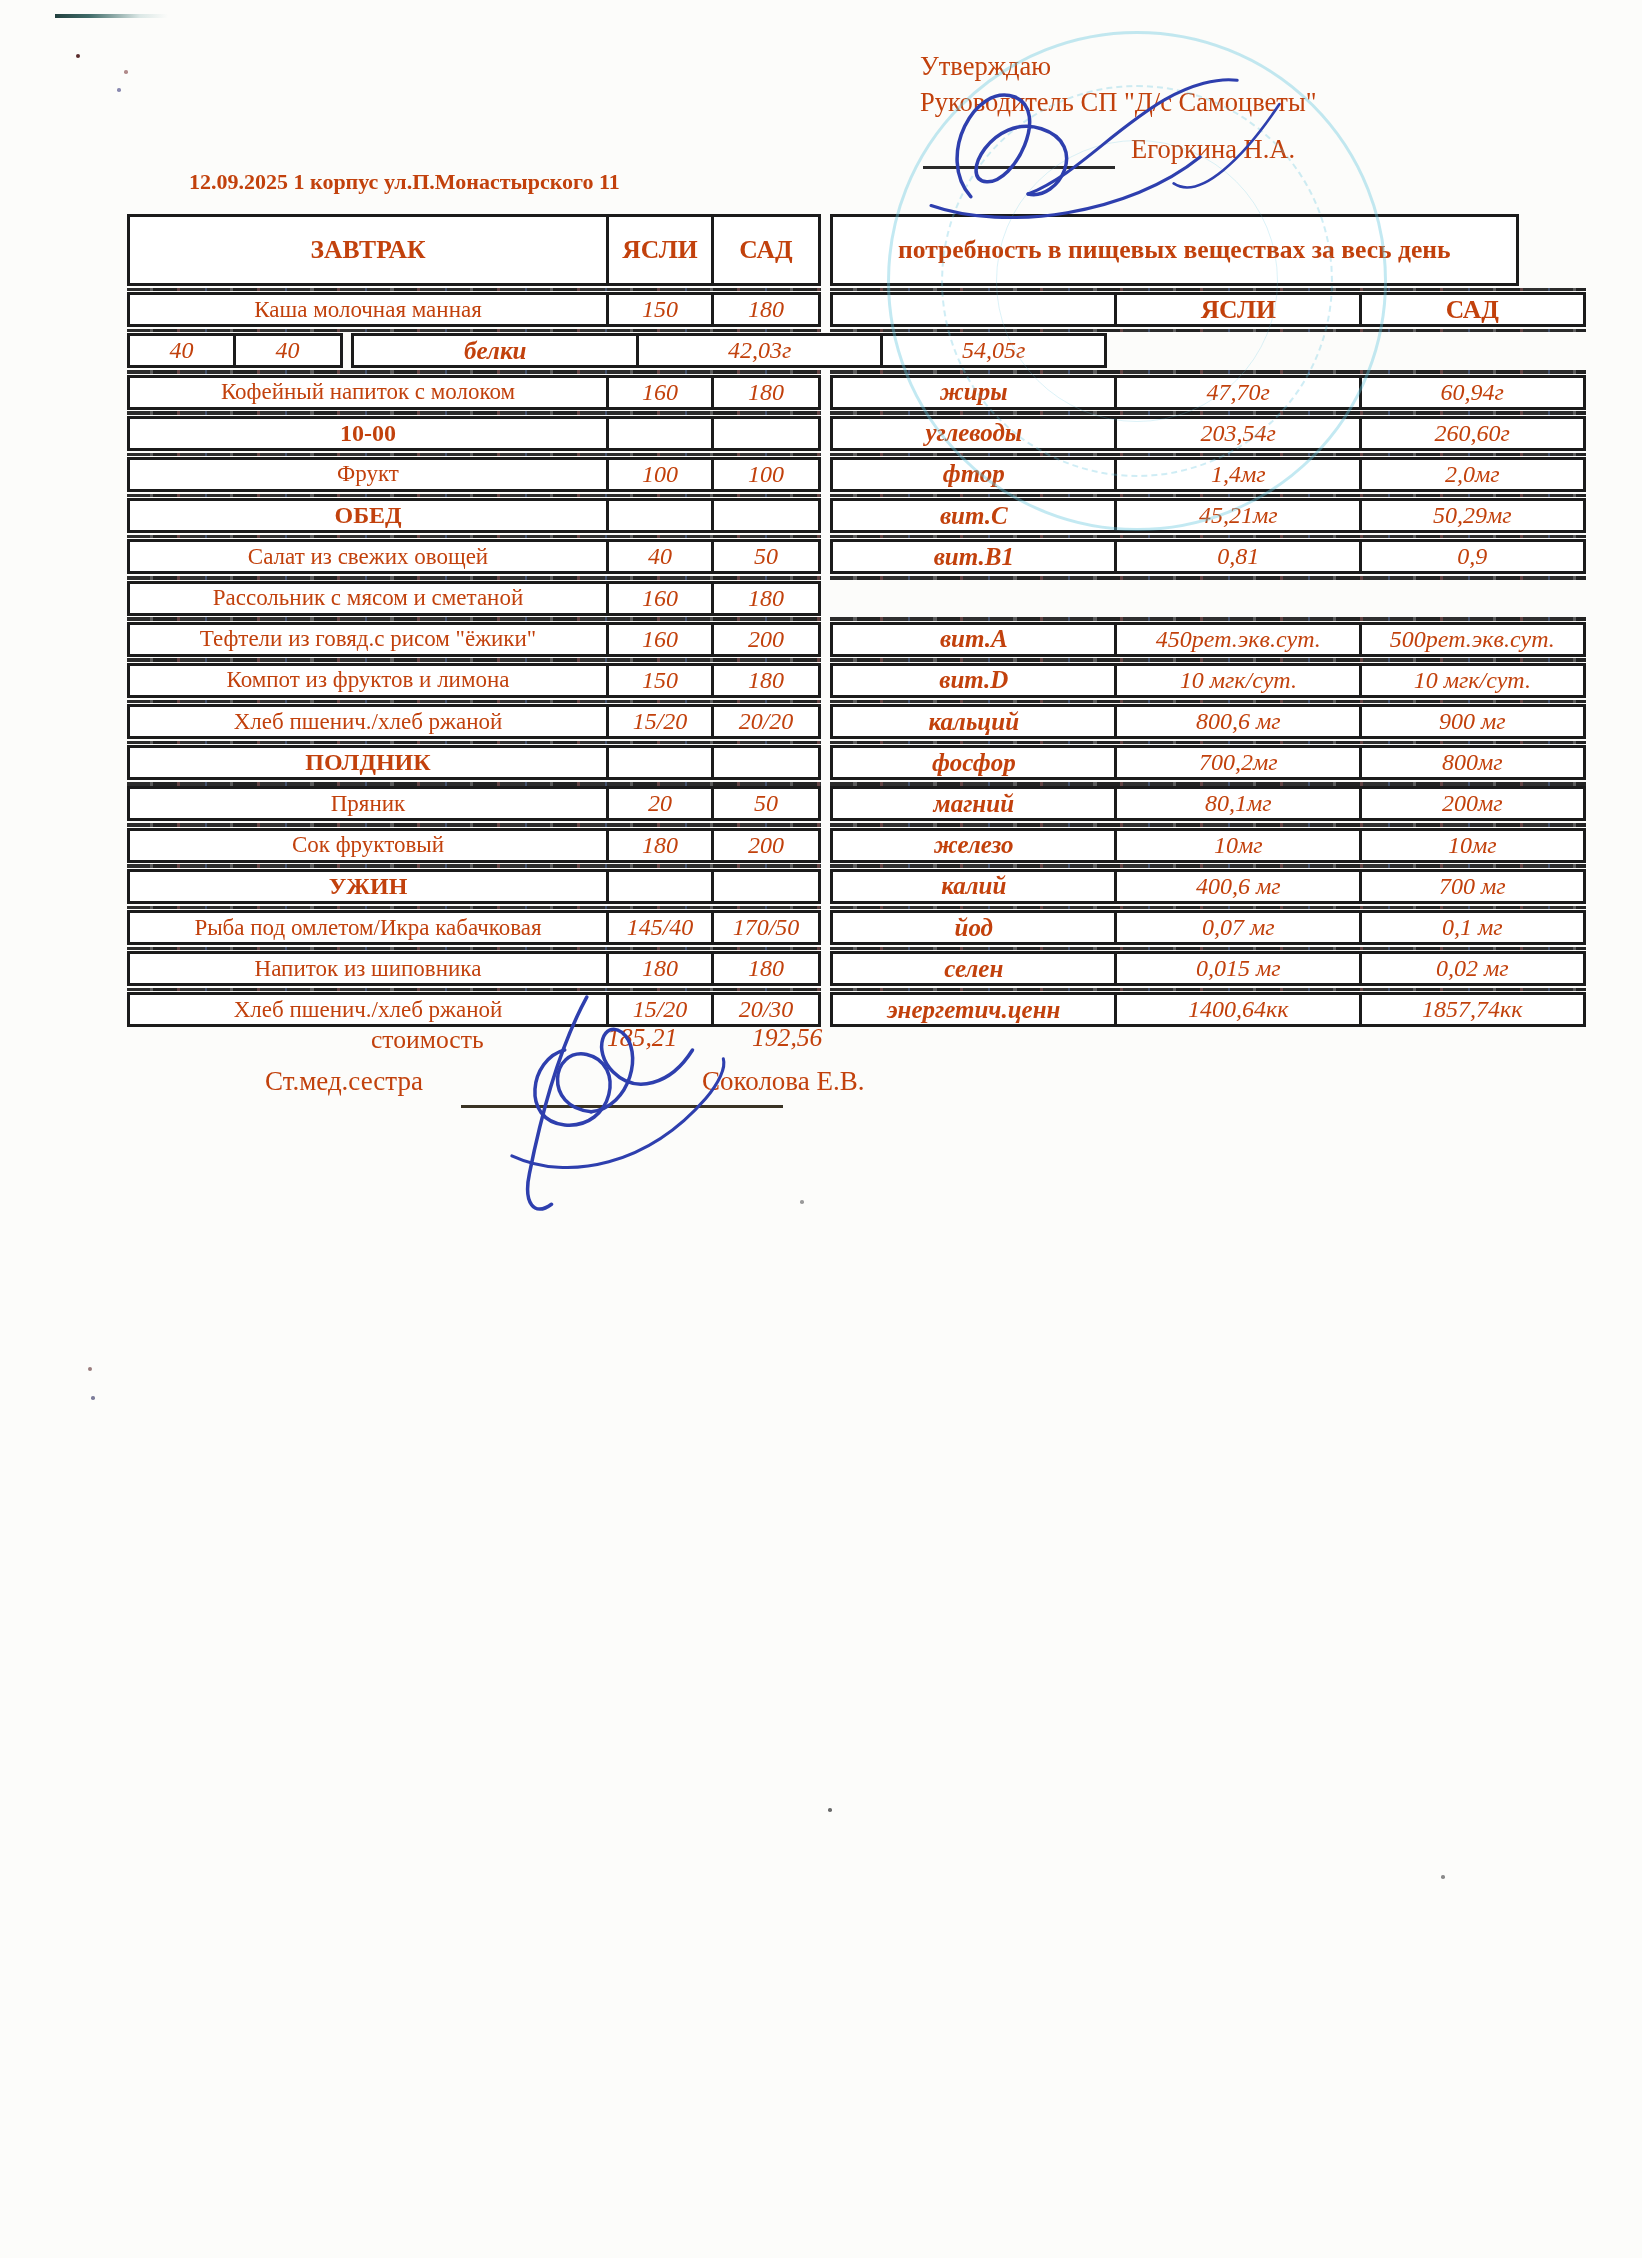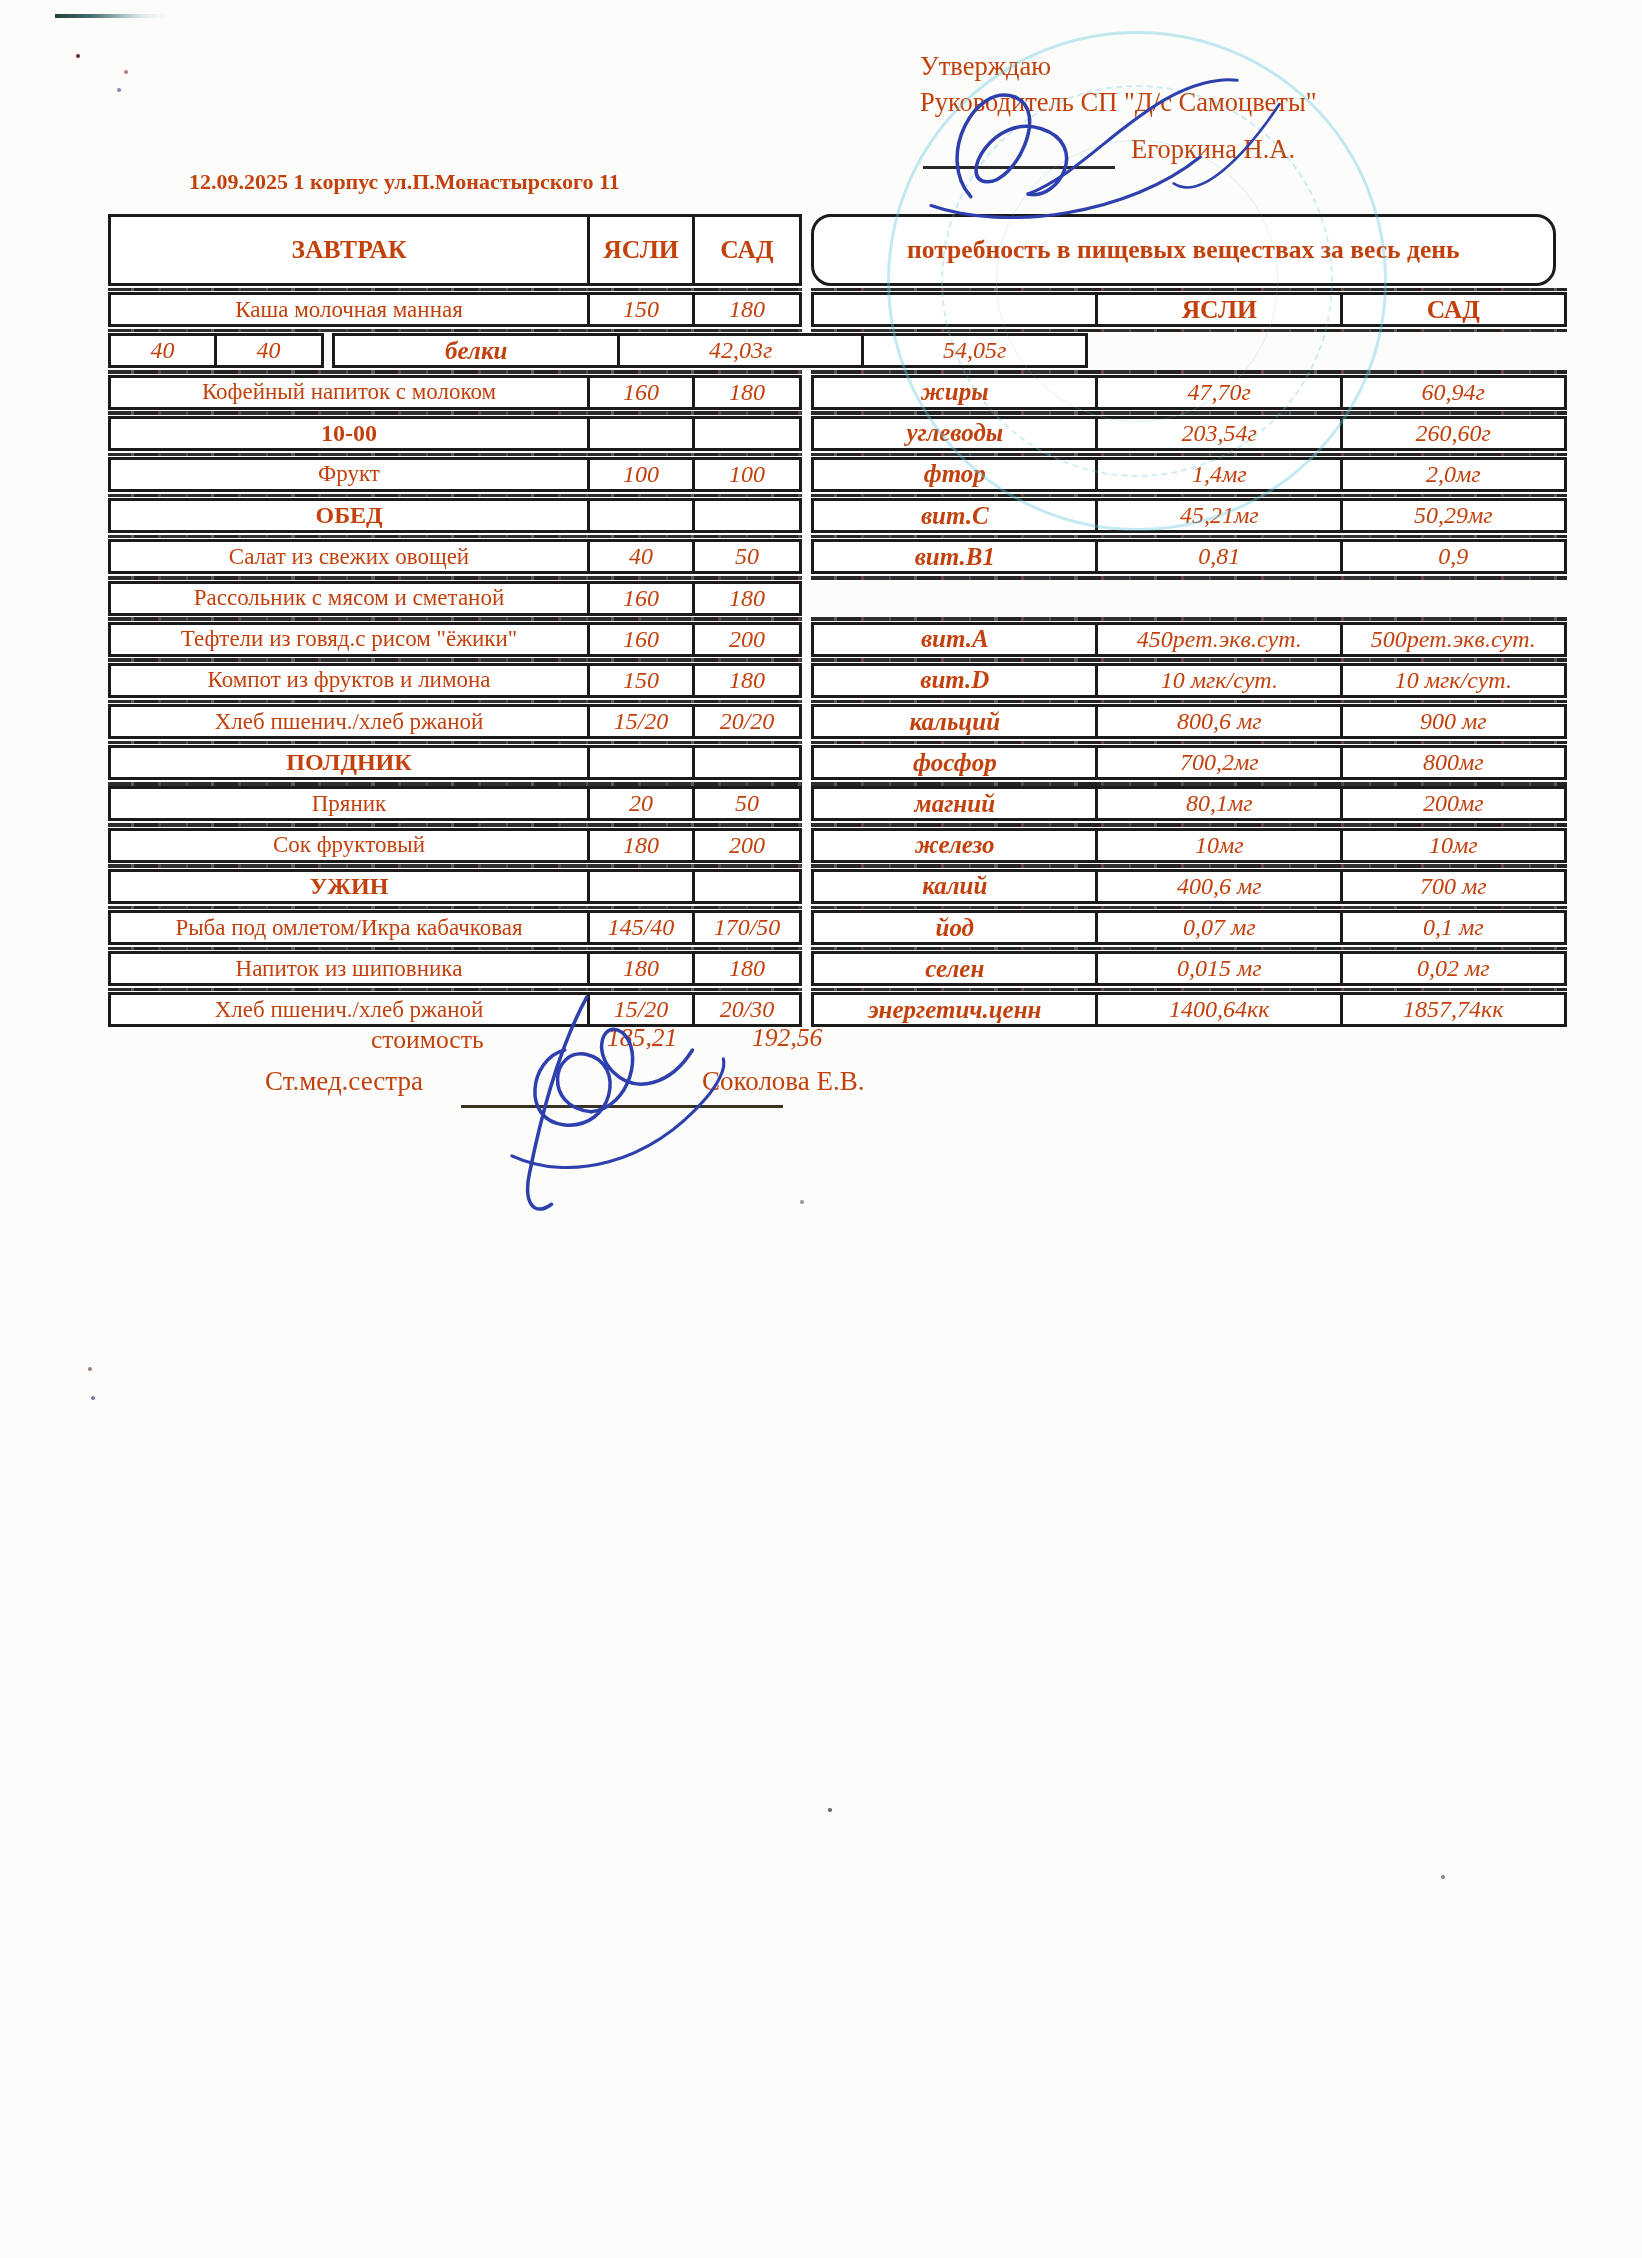--- a/index.html
+++ b/index.html
@@ -9,34 +9,34 @@
     font-family:"Liberation Serif", serif; color:#c2410c;
   }
   
   .approval{position:absolute; left:920px; top:49px; width:618px; line-height:1.35;}
   .approval .l{font-size:26.5px; white-space:nowrap;}
   .sig-blank{position:absolute; left:923px; top:166px; width:192px; height:2.6px; background:#2a2a2a;}
   .approval-name{position:absolute; left:1131px; top:134px; font-size:26.5px;}
   
   .doc-title{position:absolute; left:189px; top:169px; font-size:22px; font-weight:bold; white-space:nowrap;}
   
-  .menu-table{position:absolute; left:108px; top:214px;}
+  .menu-table{position:absolute; left:127px; top:214px;}
   .trow{display:flex; align-items:stretch;}
   .grp{display:flex;}
   .grp .cell + .cell{margin-left:-3.5px;}
   .spacer{width:8.8px;}
   .cell{
     background:#ffffff; border:3.5px solid #1b1b1b; box-sizing:border-box;
     display:flex; align-items:center; justify-content:center;
     height:35px; overflow:hidden; white-space:nowrap;
   }
   .hcell{height:72px;}
   .dishw{width:482px;} .nurw{width:109px;} .garw{width:110px;}
   .namew{width:288px;} .rnurw{width:248px;} .rgarw{width:227px;}
-  .rightfull{width:745px;border-radius:20px;}
+  .rightfull{width:689px;}
   .hdr{font-weight:bold; font-size:25.6px;}
   .dish{font-size:23px;}
   .section{font-weight:bold; font-size:24px;}
   .val{font-style:italic; font-size:24px;}
   .nut-name{font-weight:bold; font-style:italic; font-size:25px;}
   
   .seprow{display:flex; height:6.2px; align-items:center;}
   .sepband{
     height:3.5px; margin-top:0.9px;
     background:repeating-linear-gradient(90deg,

